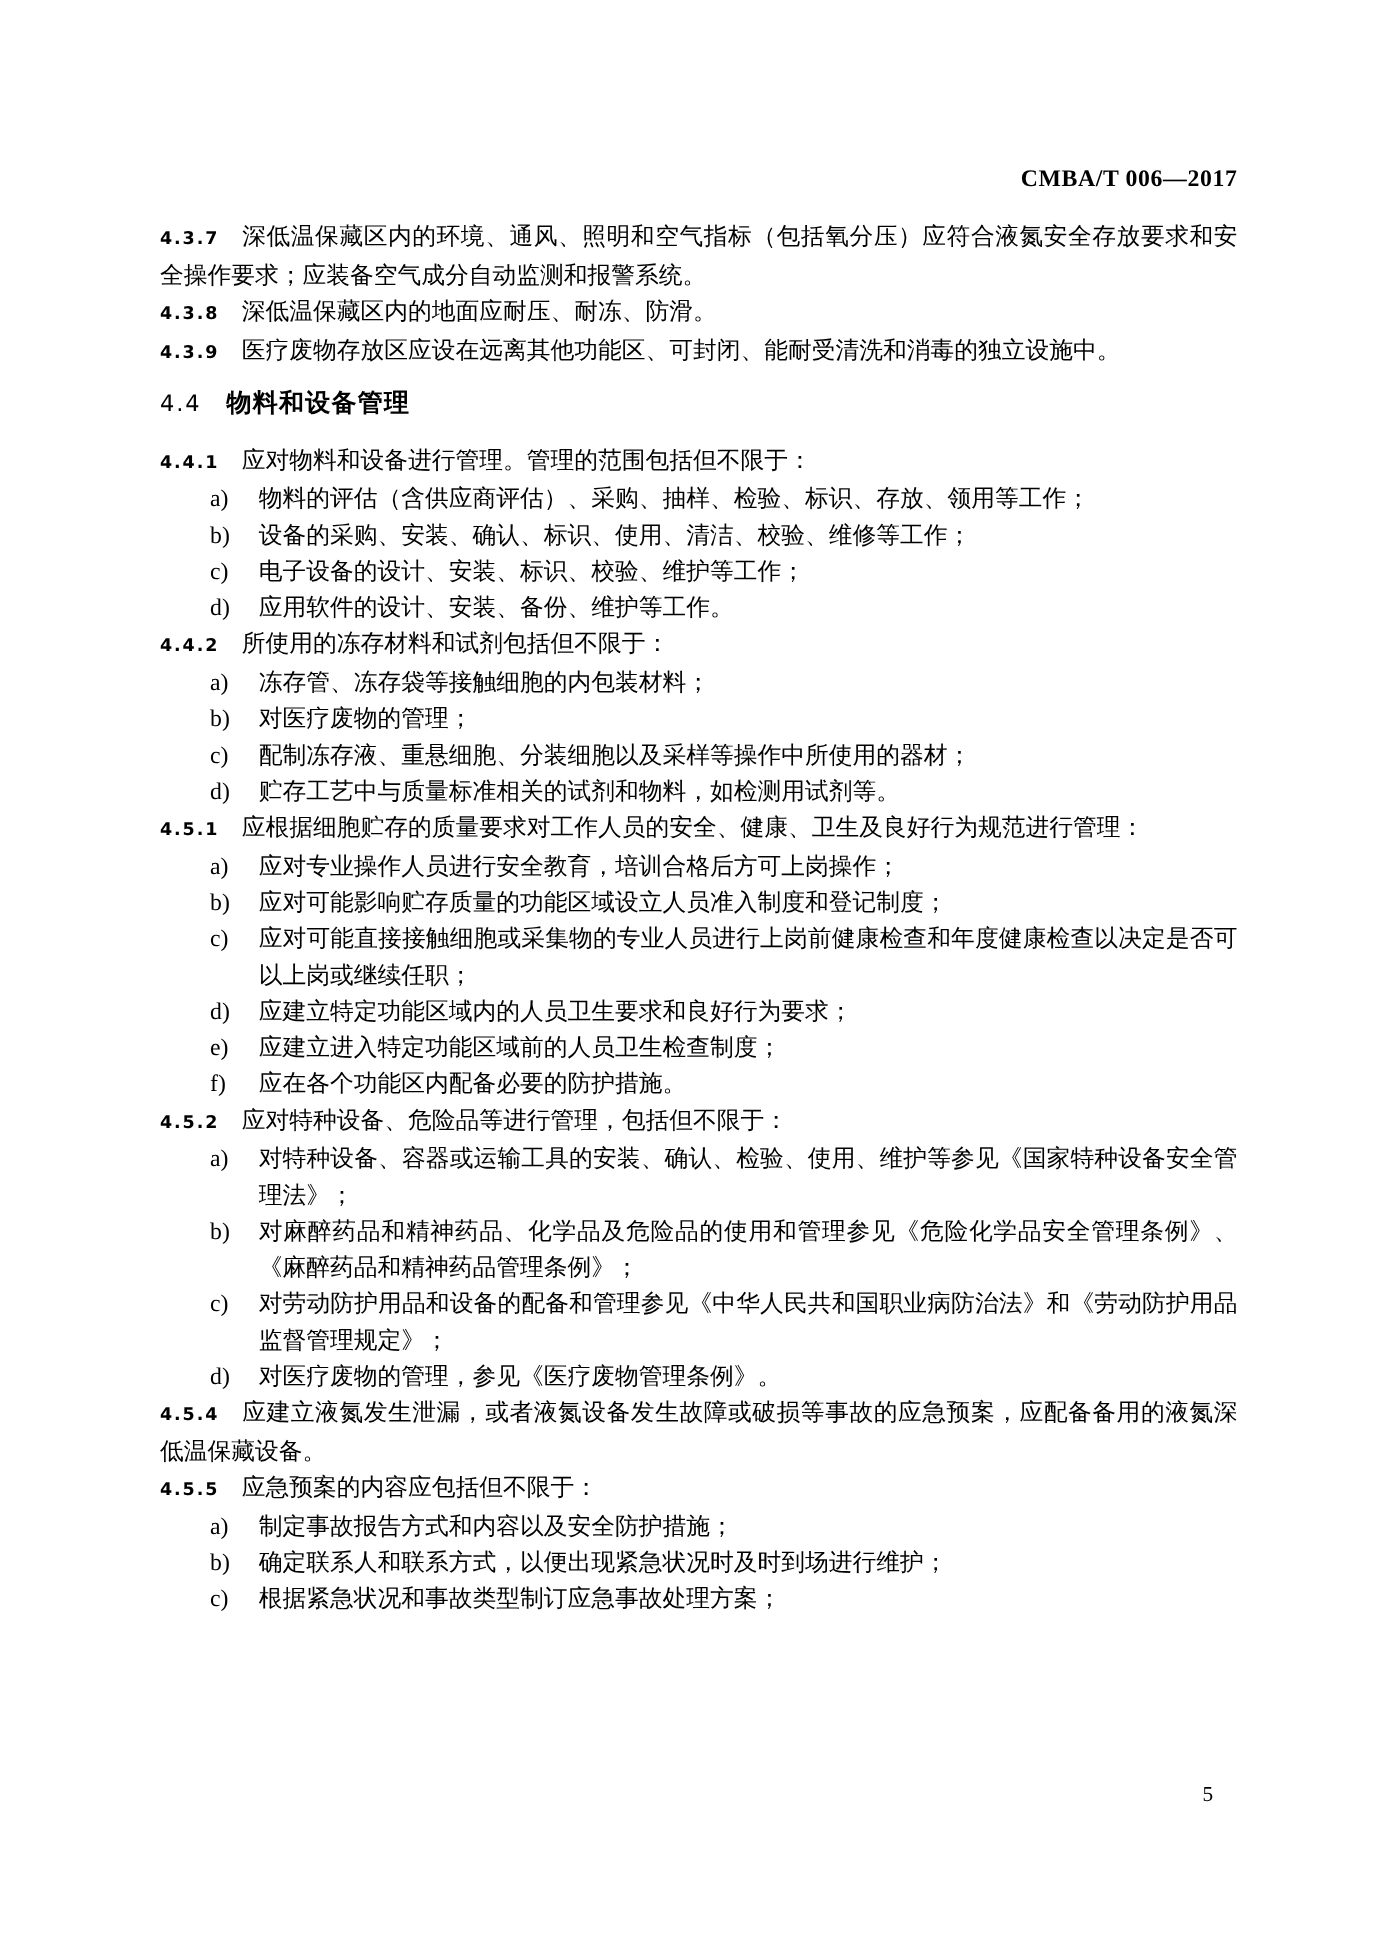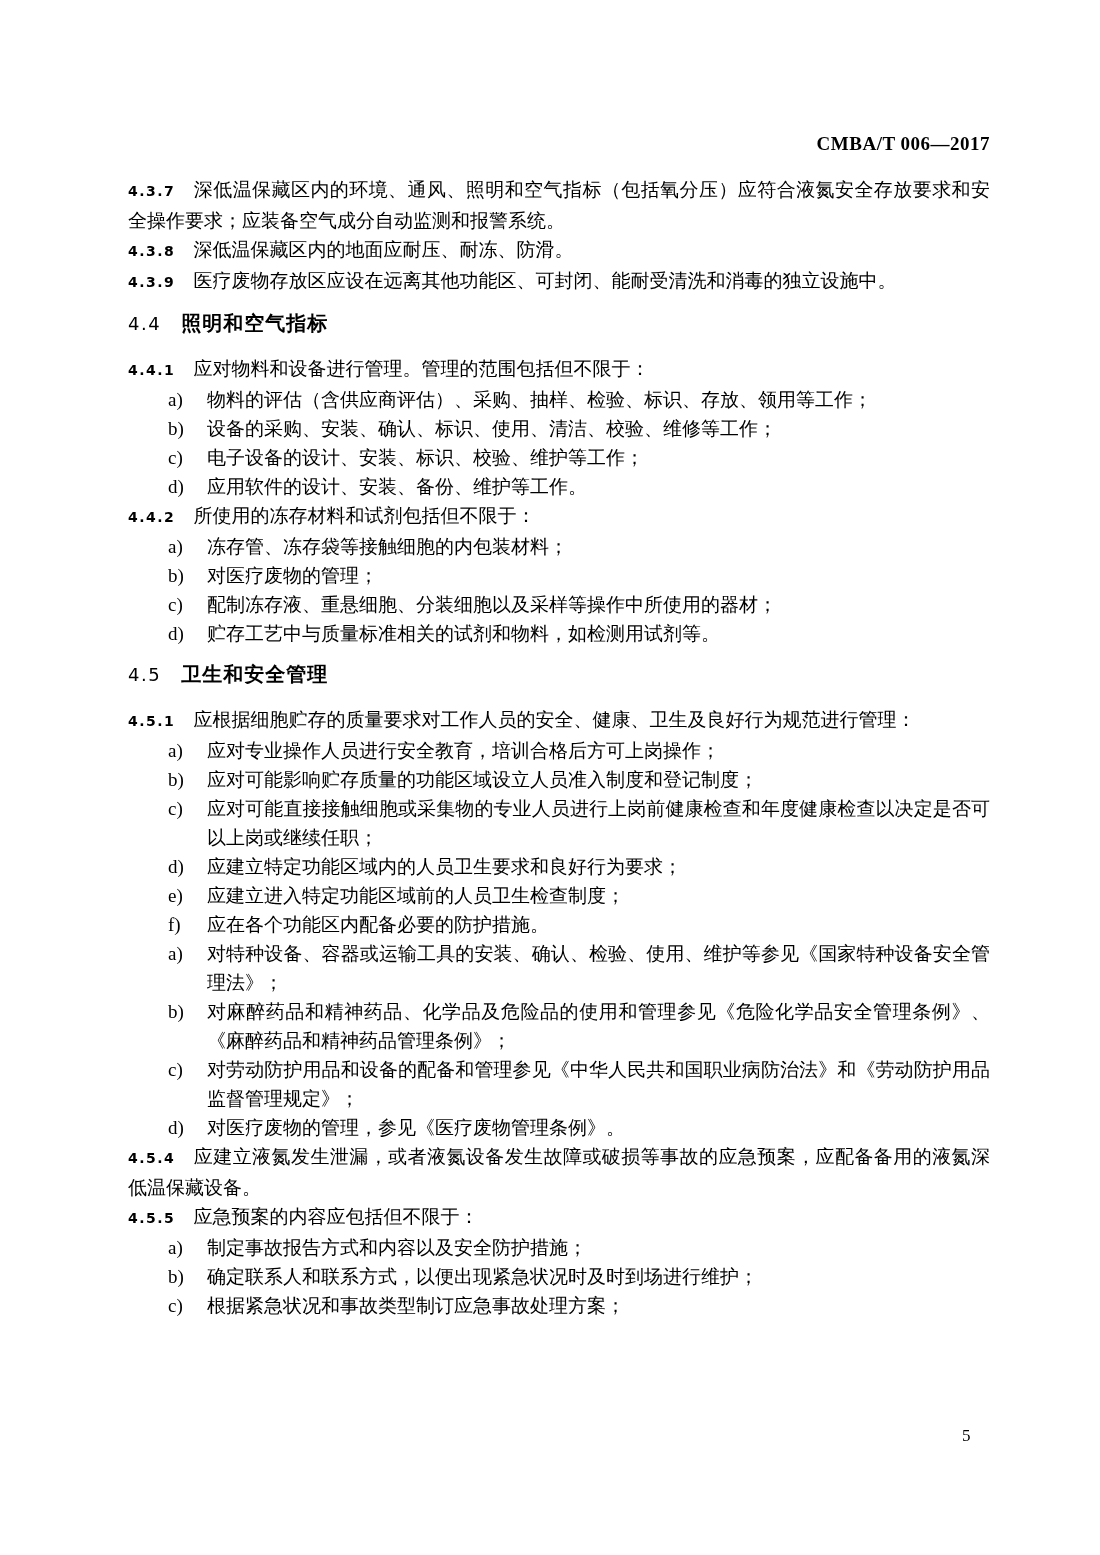--- a/index.html
+++ b/index.html
@@ -92,21 +92,21 @@
 </head>
 <body>
 
 <div class="page">
   <div class="header-code">CMBA/T 006—2017</div>
 
   <div class="doc-body" id="doc-body">
       <div class="para"><span class="num">4.3.7</span><span class="ptext">深低温保藏区内的环境、通风、照明和空气指标（包括氧分压）应符合液氮安全存放要求和安全操作要求；应装备空气成分自动监测和报警系统。</span></div>
       <div class="para"><span class="num">4.3.8</span><span class="ptext">深低温保藏区内的地面应耐压、耐冻、防滑。</span></div>
       <div class="para"><span class="num">4.3.9</span><span class="ptext">医疗废物存放区应设在远离其他功能区、可封闭、能耐受清洗和消毒的独立设施中。</span></div>
-      <div class="heading"><span class="num">4.4</span><span class="title">照明和空气指标</span></div>
+      <div class="heading"><span class="num">4.4</span><span class="title">物料和设备管理</span></div>
       <div class="para"><span class="num">4.4.1</span><span class="ptext">应对物料和设备进行管理。管理的范围包括但不限于：</span></div>
       <div class="item">
         <span class="marker">a)</span>
         <span class="text">物料的评估（含供应商评估）、采购、抽样、检验、标识、存放、领用等工作；</span>
       </div>
       <div class="item">
         <span class="marker">b)</span>
         <span class="text">设备的采购、安装、确认、标识、使用、清洁、校验、维修等工作；</span>
       </div>
       <div class="item">
@@ -127,21 +127,20 @@
         <span class="text">对医疗废物的管理；</span>
       </div>
       <div class="item">
         <span class="marker">c)</span>
         <span class="text">配制冻存液、重悬细胞、分装细胞以及采样等操作中所使用的器材；</span>
       </div>
       <div class="item">
         <span class="marker">d)</span>
         <span class="text">贮存工艺中与质量标准相关的试剂和物料，如检测用试剂等。</span>
       </div>
-      <div class="heading"><span class="num">4.5</span><span class="title">卫生和安全管理</span></div>
       <div class="para"><span class="num">4.5.1</span><span class="ptext">应根据细胞贮存的质量要求对工作人员的安全、健康、卫生及良好行为规范进行管理：</span></div>
       <div class="item">
         <span class="marker">a)</span>
         <span class="text">应对专业操作人员进行安全教育，培训合格后方可上岗操作；</span>
       </div>
       <div class="item">
         <span class="marker">b)</span>
         <span class="text">应对可能影响贮存质量的功能区域设立人员准入制度和登记制度；</span>
       </div>
       <div class="item">
@@ -153,20 +152,21 @@
         <span class="text">应建立特定功能区域内的人员卫生要求和良好行为要求；</span>
       </div>
       <div class="item">
         <span class="marker">e)</span>
         <span class="text">应建立进入特定功能区域前的人员卫生检查制度；</span>
       </div>
       <div class="item">
         <span class="marker">f)</span>
         <span class="text">应在各个功能区内配备必要的防护措施。</span>
       </div>
+      <div class="para"><span class="num">4.5.2</span><span class="ptext">应对特种设备、危险品等进行管理，包括但不限于：</span></div>
       <div class="item">
         <span class="marker">a)</span>
         <span class="text">对特种设备、容器或运输工具的安装、确认、检验、使用、维护等参见《国家特种设备安全管理法》；</span>
       </div>
       <div class="item">
         <span class="marker">b)</span>
         <span class="text">对麻醉药品和精神药品、化学品及危险品的使用和管理参见《危险化学品安全管理条例》、《麻醉药品和精神药品管理条例》；</span>
       </div>
       <div class="item">
         <span class="marker">c)</span>

